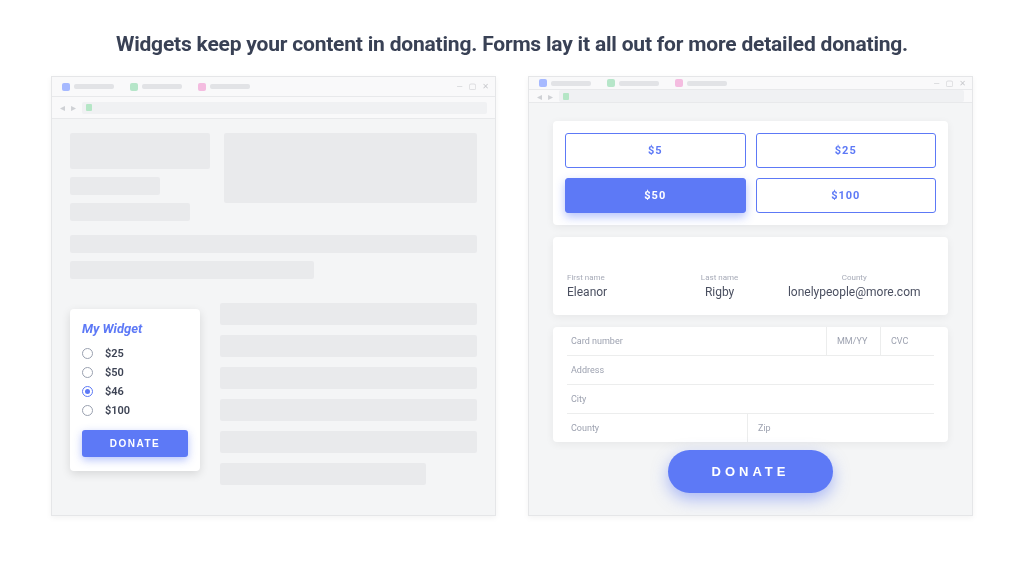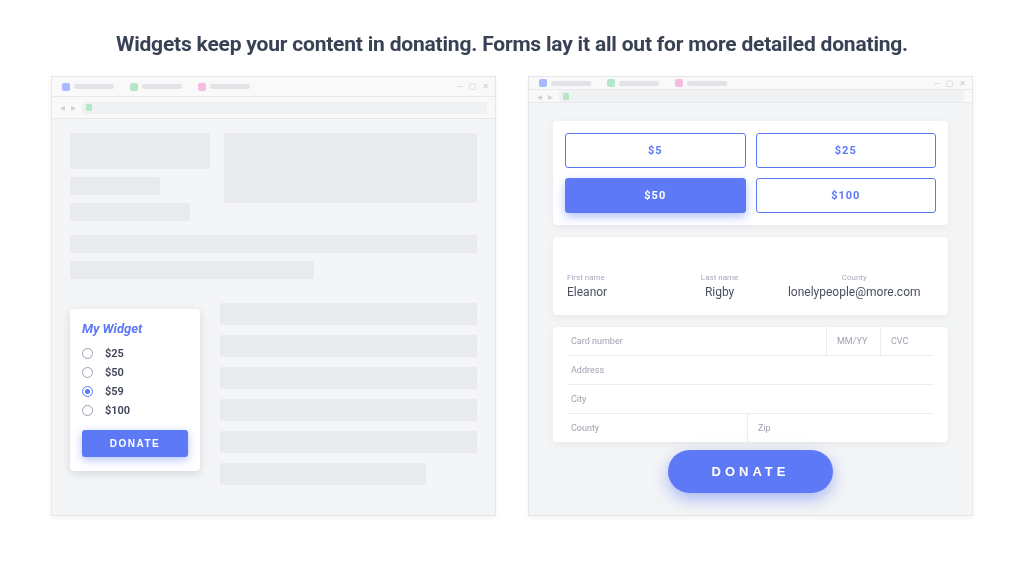--- a/index.html
+++ b/index.html
@@ -293,21 +293,21 @@
         <div class="radio-row">
           <div class="radio"></div>
           <div class="radio-label">$25</div>
         </div>
         <div class="radio-row">
           <div class="radio"></div>
           <div class="radio-label">$50</div>
         </div>
         <div class="radio-row">
           <div class="radio sel"></div>
-          <div class="radio-label">$59</div>
+          <div class="radio-label">$46</div>
         </div>
         <div class="radio-row">
           <div class="radio"></div>
           <div class="radio-label">$100</div>
         </div>
         <button class="widget-btn">DONATE</button>
       </div>
 
       <div class="right-skels" style="margin-top:24px">
         <div class="skel-full" style="height:22px"></div>

